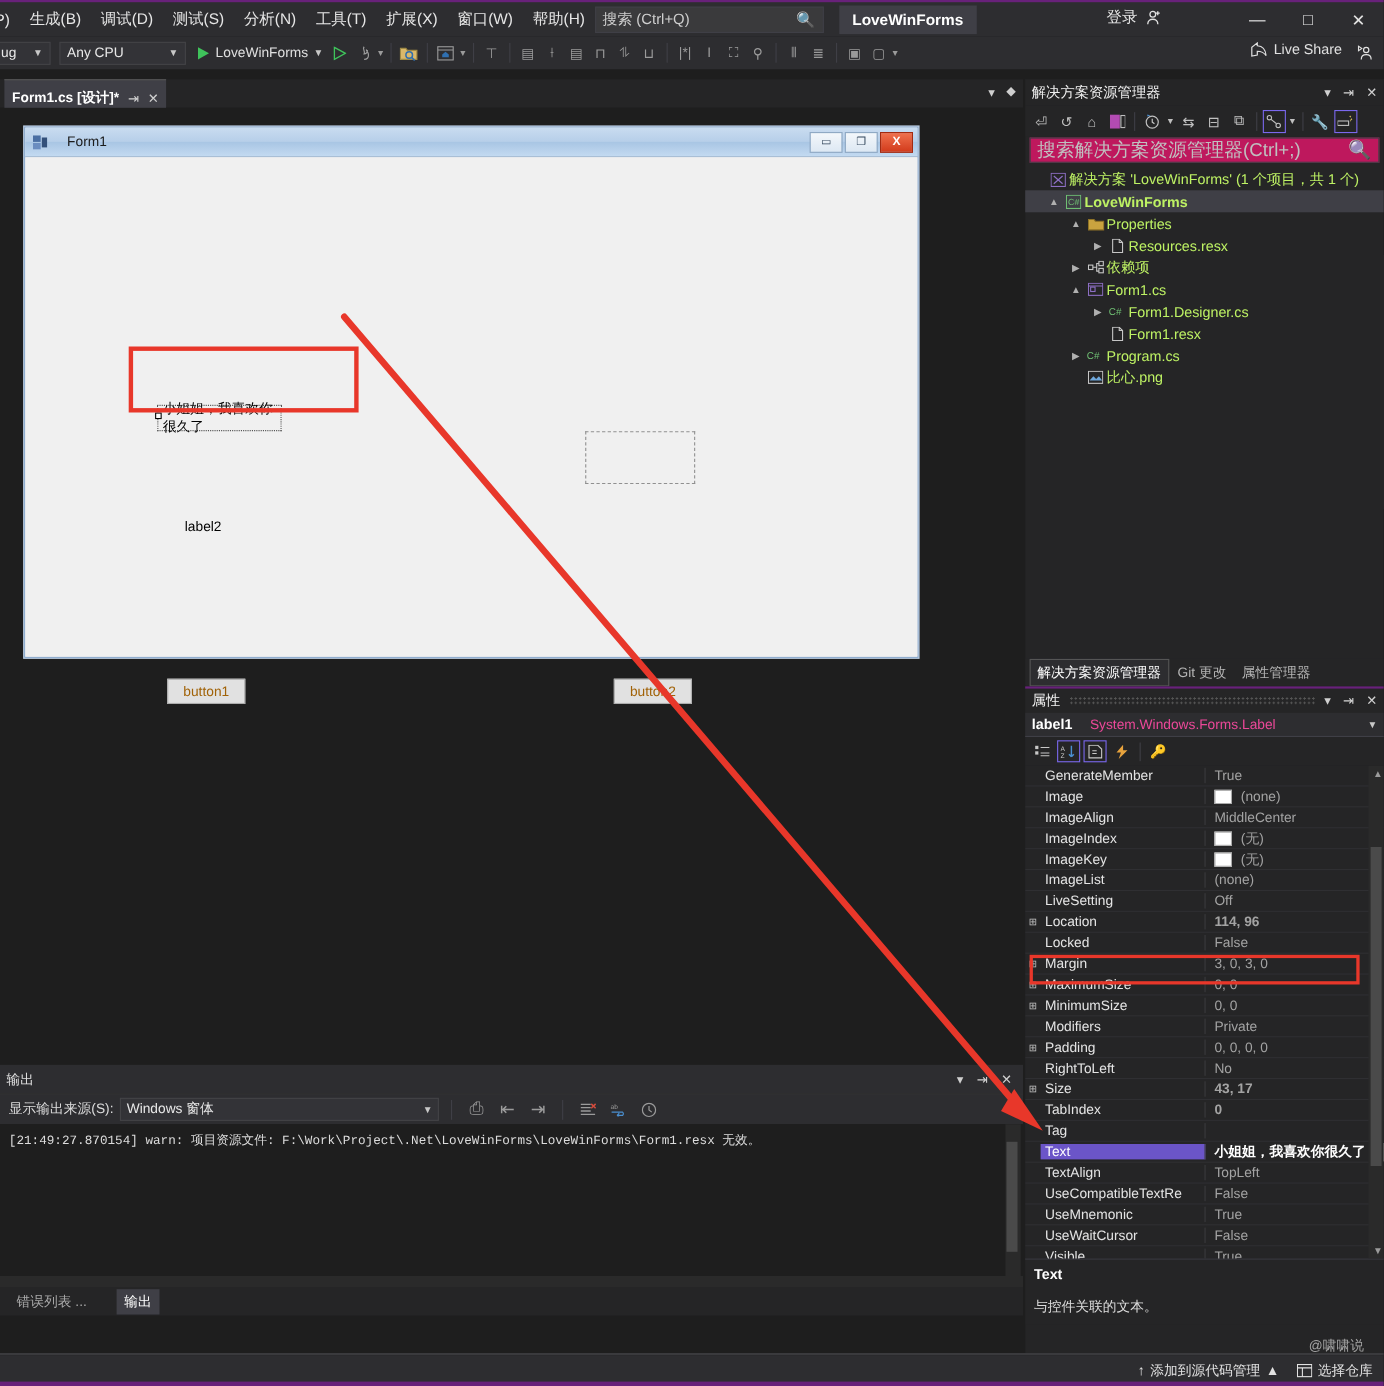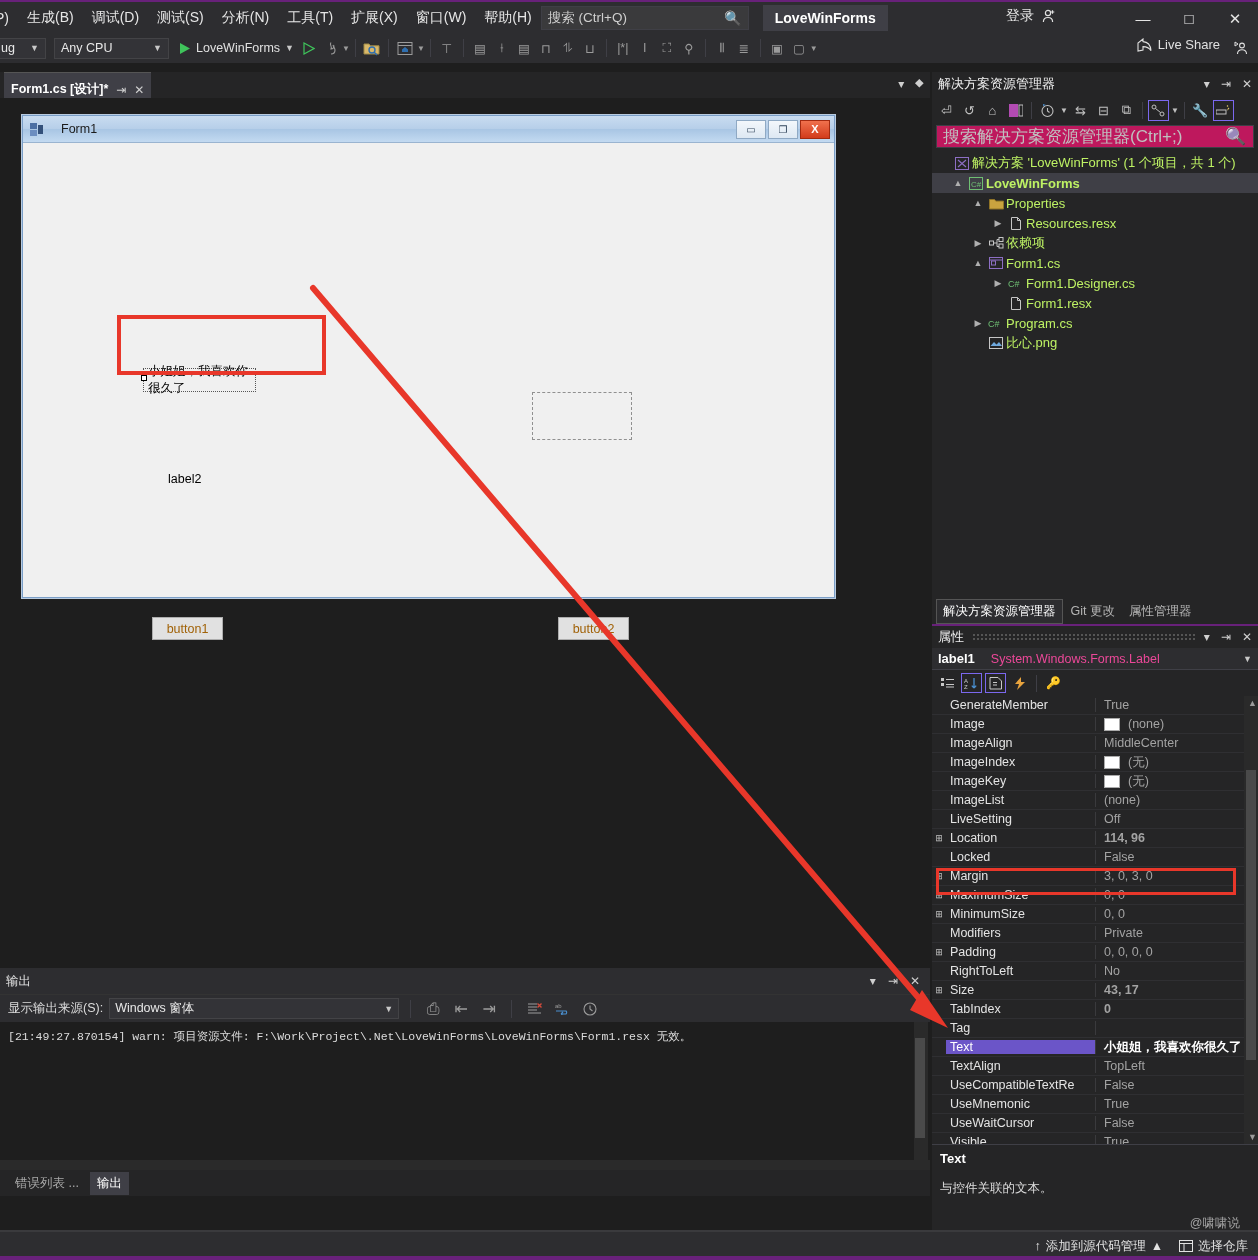--- a/index.html
+++ b/index.html
@@ -135,21 +135,21 @@
   .out-combo {
     width: 290px; height: 21px; background: #333337; border: 1px solid #434346; color: #e8e8e8;
     display: flex; align-items: center; padding: 0 5px; font-size: 12.5px;
   }
   .out-combo .caret { margin-left: auto; font-size: 9px; color: #c8c8c8; }
   .out-body { position: relative; height: 152px; background: #1e1e1e; padding: 7px 8px; }
   .out-line { color: #dcdcdc; font-family: "Liberation Mono", monospace; font-size: 11.5px; white-space: nowrap; }
   .out-vscroll { position: absolute; right: 2px; top: 0; width: 14px; height: 152px; background: #2a2a2a; }
   .out-vthumb { position: absolute; right: 3px; top: 16px; width: 10px; height: 100px; background: #4a4a4a; }
   .out-hscroll { position: absolute; left: 0; bottom: 22px; width: 930px; height: 14px; background: #2a2a2a; }
-  .bottom-tabs { position: absolute; left: 0; bottom: 0; width: 930px; height: 26px; background: #252526; display: flex; align-items: center; gap: 4px; padding-left: 8px; }
+  .bottom-tabs { position: absolute; left: 0; bottom: 0; width: 930px; height: 26px; background: #252526; display: flex; align-items: center; gap: 20px; padding-left: 8px; }
   .bt { color: #a9a9a9; font-size: 12.5px; padding: 3px 7px; }
   .bt.active { color: #ffffff; background: #3f3f46; }
 
   
   .rightcol { position: absolute; left: 932px; top: 72px; width: 326px; height: 1160px; background: #252526; }
   .se-hdr { height: 24px; display: flex; align-items: center; padding: 0 6px; background: #252526; }
   .se-hdr .t { color: #f0f0f0; font-size: 13px; }
   .se-hdr .r { margin-left: auto; display: flex; gap: 11px; color: #d0d0d0; font-size: 12px; }
   .se-tb { height: 28px; display: flex; align-items: center; gap: 2px; padding: 0 4px; background: #252526; }
   .se-ico { width: 21px; height: 21px; display: flex; align-items: center; justify-content: center; color: #c0c0c0; font-size: 13px; }

